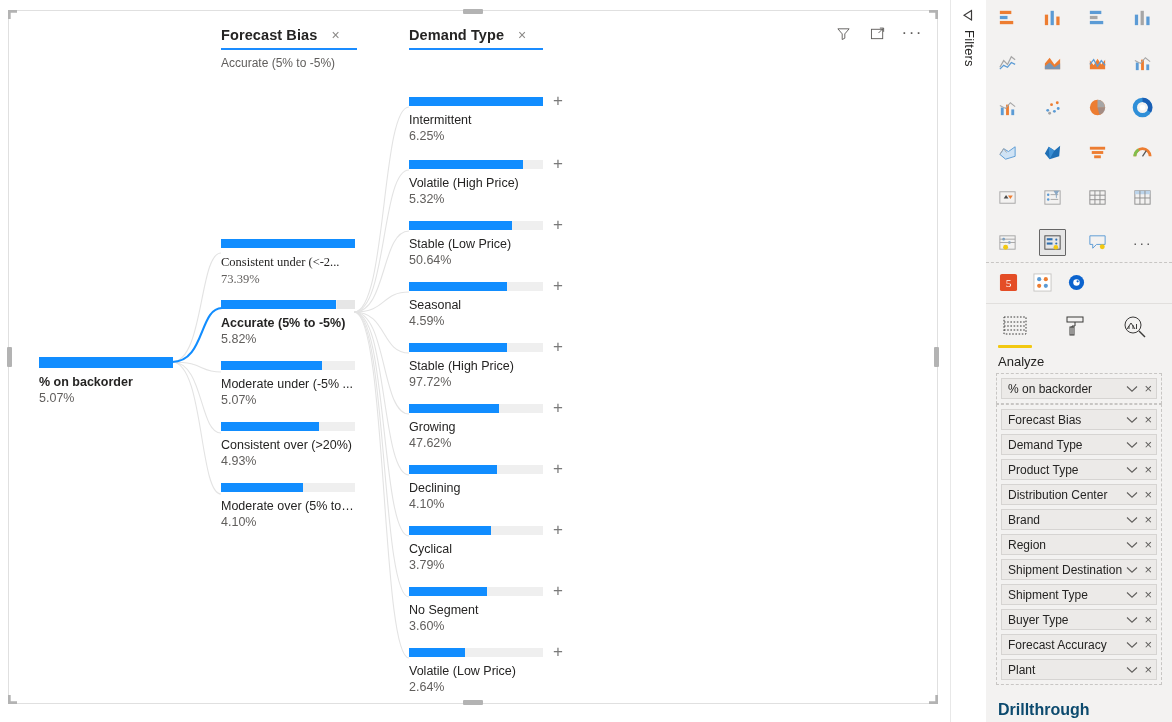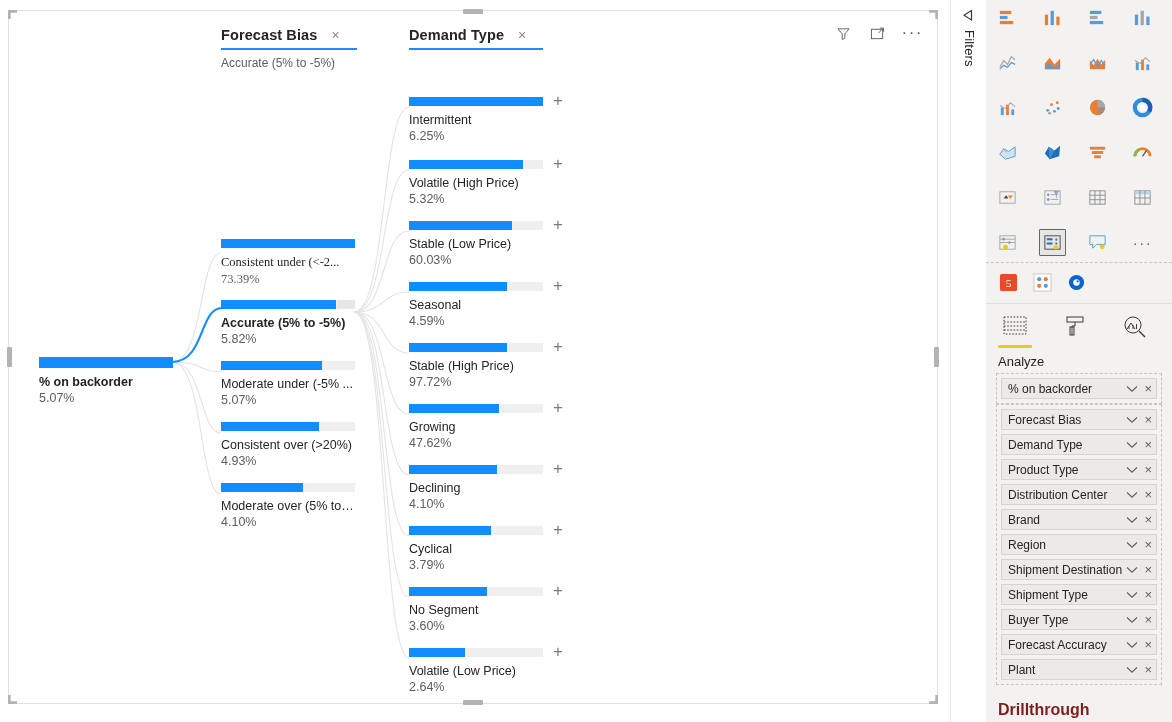--- a/index.html
+++ b/index.html
@@ -103,21 +103,21 @@
   }
   .chip{
     display:flex;align-items:center;background:#eceae8;border:1px solid #d6d4d2;
     height:21px;margin-bottom:4px;padding:0 4px 0 6px;box-sizing:border-box;
   }
   .chip:last-child{margin-bottom:0;}
   .chip-name{flex:1;font-size:12px;color:#252423;white-space:nowrap;overflow:hidden;text-overflow:ellipsis;}
   .chip-caret{color:#605e5c;margin-right:6px;display:flex;align-items:center;cursor:pointer;}
   .chip-x{color:#605e5c;font-size:13px;line-height:12px;cursor:pointer;}
 
-  .drill-title{font-size:16px;color:#7f1d1d;padding:16px 0 0 12px;font-weight:600;}
+  .drill-title{font-size:16px;color:#0c4a6e;padding:16px 0 0 12px;font-weight:600;}
   .drill-sub{font-size:12.5px;color:#252423;padding:12px 0 0 3px;}
   .toggle-row{display:flex;align-items:flex-end;gap:5px;padding:12px 0 0 14px;}
   .toggle-lbl{font-size:12.5px;color:#252423;}
   .toggle{display:flex;align-items:center;cursor:pointer;}
 </style>
 </head>
 <body>
 
 <div class="app">
 
@@ -247,21 +247,21 @@
         <div class="node-label">Volatile (High Price)</div>
         <div class="node-value">5.32%</div>
       </div>
 
       <div class="node" style="left:400px;top:210px;width:134px;">
         <div class="bar-wrap">
             <div class="bar-fill" style="width: 77%;"></div>
           </div>
         <span class="plus" style="left:144px;">+</span>
         <div class="node-label">Stable (Low Price)</div>
-        <div class="node-value">60.03%</div>
+        <div class="node-value">50.64%</div>
       </div>
 
       <div class="node" style="left:400px;top:271px;width:134px;">
         <div class="bar-wrap">
             <div class="bar-fill" style="width: 73%;"></div>
           </div>
         <span class="plus" style="left:144px;">+</span>
         <div class="node-label">Seasonal</div>
         <div class="node-value">4.59%</div>
       </div>

